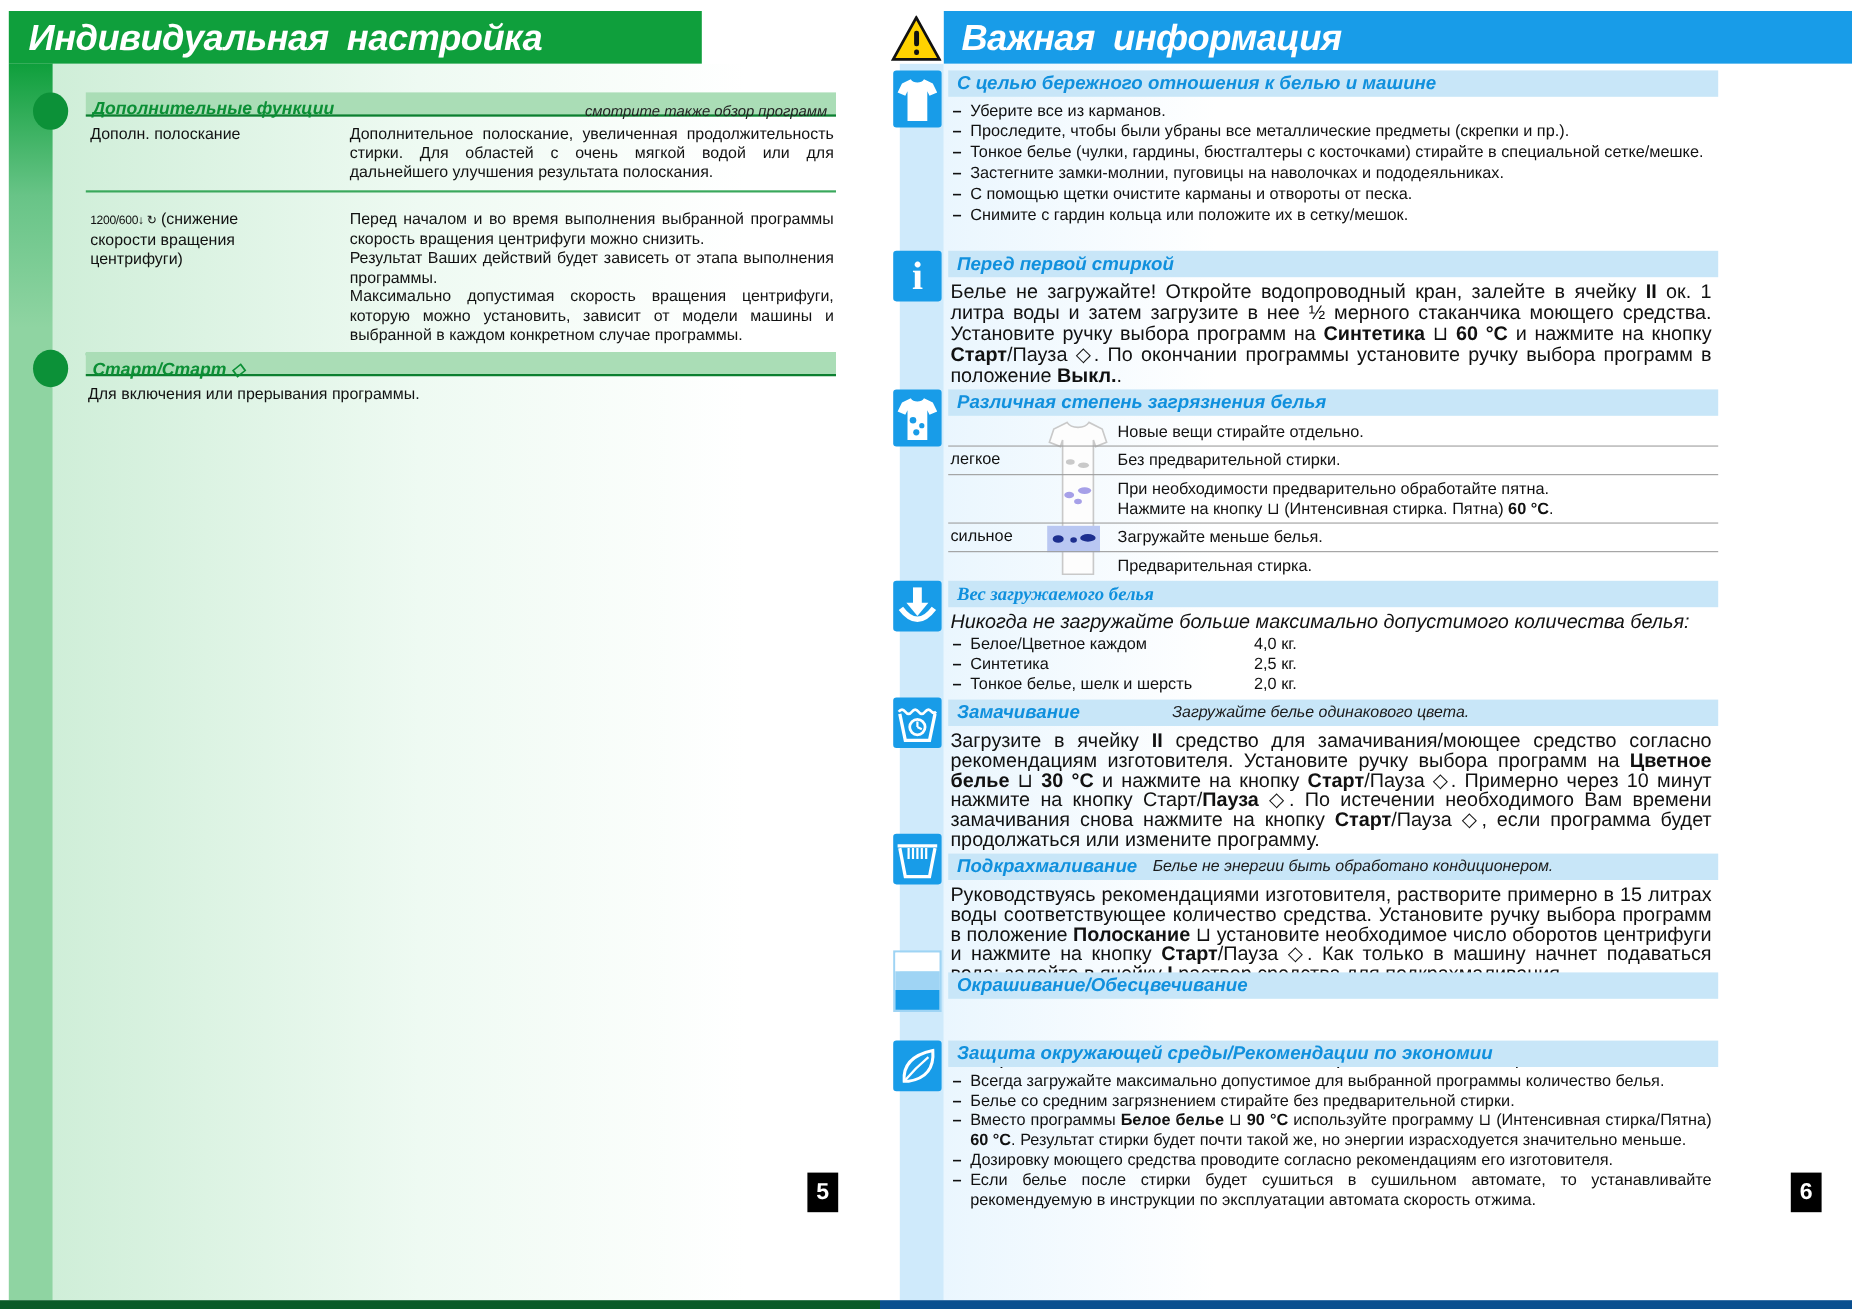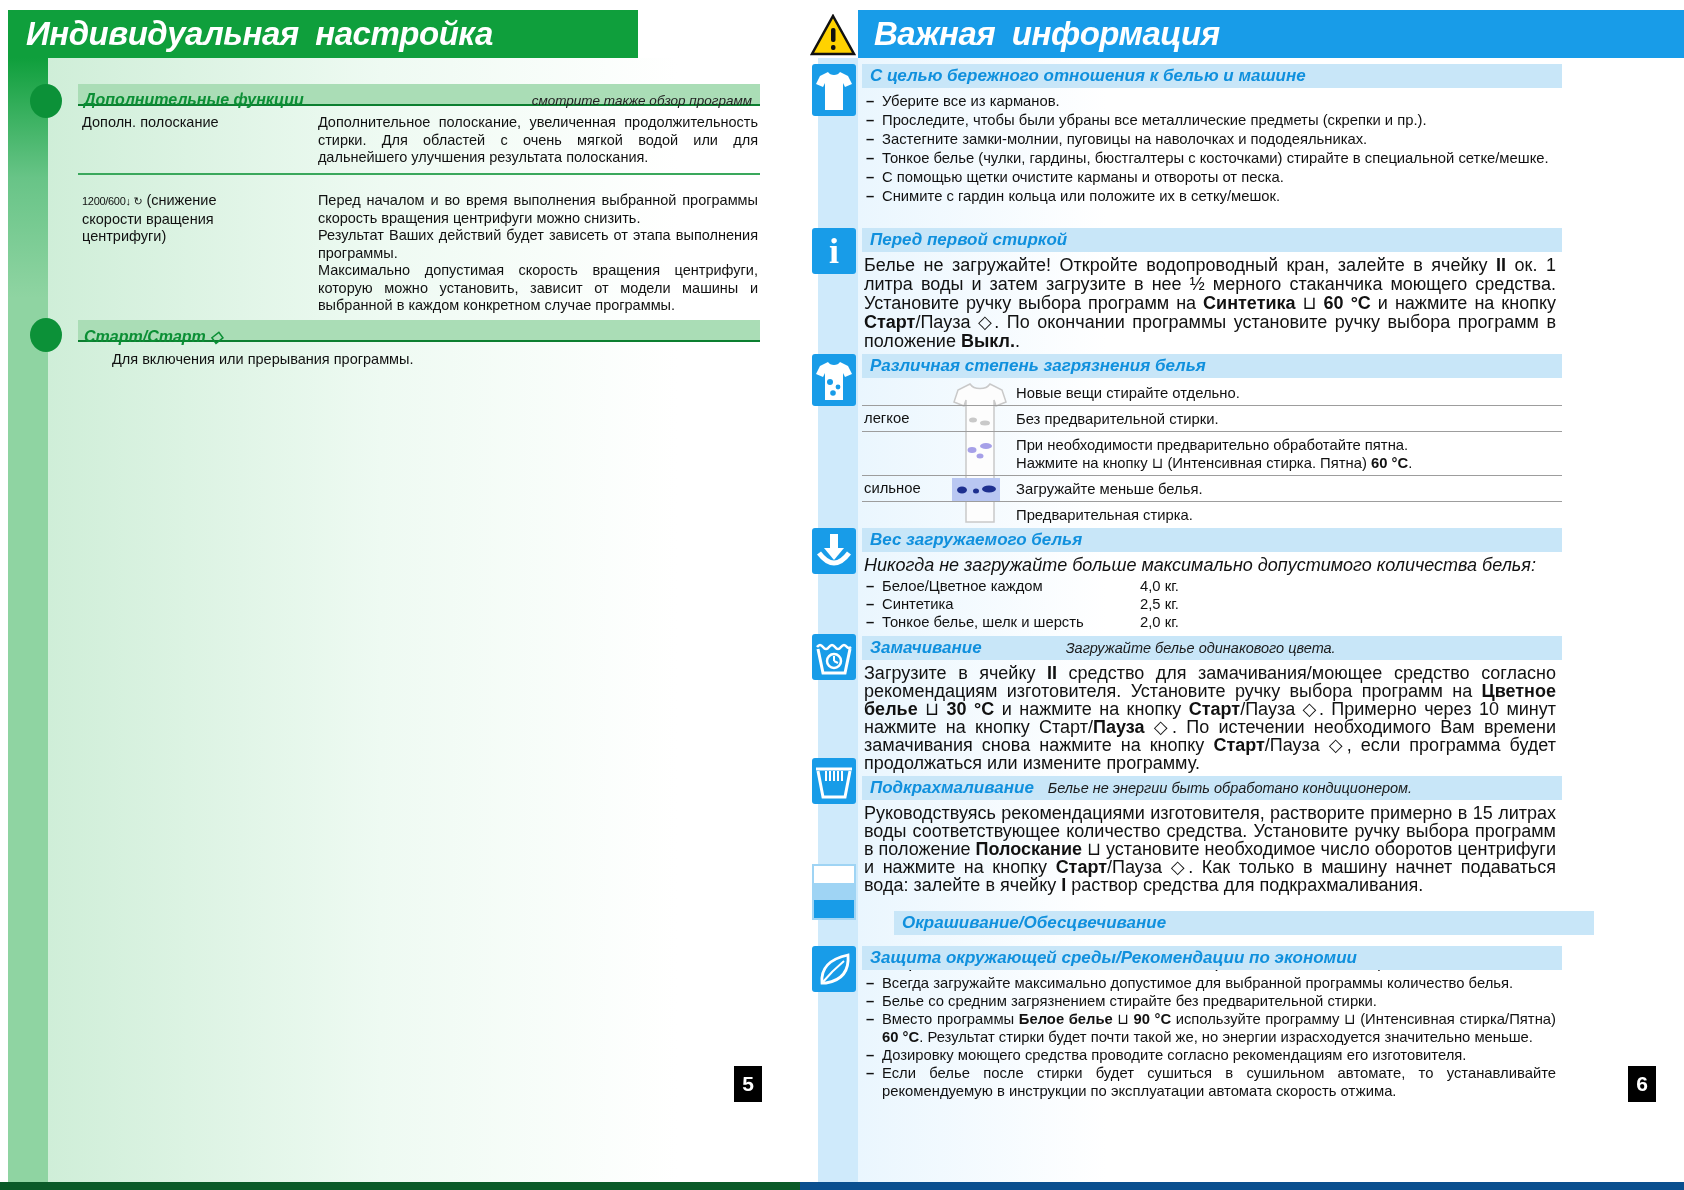--- a/index.html
+++ b/index.html
@@ -110,21 +110,21 @@
     <div class="lp-term">
       <span class="spin-mini">1200/600↓ ↻</span>
       <span>(снижение скорости вращения центрифуги)</span>
     </div>
     <div class="lp-desc">Перед началом и во время выполнения выбранной программы скорость вращения центрифуги можно снизить.<br>Результат Ваших действий будет зависеть от этапа выполнения программы.<br>Максимально допустимая скорость вращения центрифуги, которую можно установить, зависит от модели машины и выбранной в каждом конкретном случае программы.</div>
   </div>
 
   <div class="abs lp-bar" style="top:320px;">
     <span class="t">Старт/Старт ◇</span>
   </div>
-  <div class="abs lp-text" style="top:350px;margin-left:32px;">Для включения или прерывания программы.</div>
+  <div class="abs lp-text" style="top:350px;">Для включения или прерывания программы.</div>
 
   <div class="abs pagenum" style="left:734px;">5</div>
 </div>
 
 <div>
 
   <div class="abs" style="left:810px;top:14px;width:46px;height:42px;">
     <svg width="46" height="42" viewBox="0 0 46 42">
       <polygon points="23,2 44,40 2,40" fill="#ffd200" stroke="#111" stroke-width="2.5"></polygon>
       <rect x="21" y="14" width="4.5" height="14" rx="2" fill="#111"></rect>
@@ -186,22 +186,22 @@
       <path d="M8 34 Q18 22 30 12" fill="none" stroke="#fff" stroke-width="2"></path>
     </svg>
   </div>
 
   <div class="abs rp-bar" style="top:64px;">
     <span class="t">С целью бережного отношения к белью и машине</span>
   </div>
   <ul class="abs rp-bullets" style="top:92px;line-height:19px;">
     <li>Уберите все из карманов.</li>
     <li>Проследите, чтобы были убраны все металлические предметы (скрепки и пр.).</li>
+    <li>Тонкое белье (чулки, гардины, бюстгалтеры с косточками) стирайте в специальной сетке/мешке.</li>
     <li>Застегните замки-молнии, пуговицы на наволочках и пододеяльниках.</li>
-    <li>Тонкое белье (чулки, гардины, бюстгалтеры с косточками) стирайте в специальной сетке/мешке.</li>
     <li>С помощью щетки очистите карманы и отвороты от песка.</li>
     <li>Снимите с гардин кольца или положите их в сетку/мешок.</li>
   </ul>
 
   <div class="abs rp-bar" style="top:228px;">
     <span class="t">Перед первой стиркой</span>
   </div>
   <div class="abs rp-par" style="top:256px;">Белье не загружайте! Откройте водопроводный кран, залейте в ячейку <b>II</b> ок. 1 литра воды и затем загрузите в нее ½ мерного стаканчика моющего средства. Установите ручку выбора программ на <b>Синтетика</b> ⊔ <b>60 °C</b> и нажмите на кнопку <b>Старт</b>/Пауза ◇. По окончании программы установите ручку выбора программ в положение <b>Выкл.</b>.</div>
 
   <div class="abs rp-bar" style="top:354px;">
@@ -229,21 +229,21 @@
   <div class="abs soil-label" style="top:410px;">легкое</div>
   <div class="abs soil-text" style="top:410px;">Без предварительной стирки.</div>
   <div class="abs soil-line" style="top:431px;"></div>
   <div class="abs soil-text" style="top:436px;">При необходимости предварительно обработайте пятна.<br>Нажмите на кнопку ⊔ (Интенсивная стирка. Пятна) <b>60 °C</b>.</div>
   <div class="abs soil-line" style="top:475px;"></div>
   <div class="abs soil-label" style="top:480px;">сильное</div>
   <div class="abs soil-text" style="top:480px;">Загружайте меньше белья.</div>
   <div class="abs soil-line" style="top:501px;"></div>
   <div class="abs soil-text" style="top:506px;">Предварительная  стирка.</div>
 
-  <div class="abs rp-bar" style="top:528px;">
+  <div class="abs rp-bar" style="top:528px;font-family:Liberation Serif, serif;">
     <span class="t">Вес загружаемого белья</span>
   </div>
   <div class="abs rp-par" style="top:556px;font-style:italic;text-align:left;">Никогда не загружайте больше максимально допустимого количества белья:</div>
   <div class="weight-item" style="top:578px;">
     <span class="dash">–</span>
     <span class="lbl">Белое/Цветное каждом</span>
     <span class="val">4,0 кг.</span>
   </div>
   <div class="weight-item" style="top:596px;">
     <span class="dash">–</span>
@@ -261,21 +261,21 @@
     <span class="n" style="margin-left:70px;">Загружайте белье одинакового цвета.</span>
   </div>
   <div class="abs rp-par" style="top:664px;line-height:18px;">Загрузите в ячейку <b>II</b> средство для замачивания/моющее средство согласно рекомендациям изготовителя. Установите ручку выбора программ на <b>Цветное белье</b> ⊔ <b>30 °C</b> и нажмите на кнопку <b>Старт</b>/Пауза ◇. Примерно через 10 минут нажмите на кнопку Старт/<b>Пауза</b> ◇. По истечении необходимого Вам времени замачивания снова нажмите на кнопку <b>Старт</b>/Пауза ◇, если программа будет продолжаться или измените программу.</div>
 
   <div class="abs rp-bar" style="top:776px;">
     <span class="t">Подкрахмаливание</span>
     <span class="n">Белье не энергии быть обработано кондиционером.</span>
   </div>
   <div class="abs rp-par" style="top:804px;line-height:18px;">Руководствуясь рекомендациями изготовителя, растворите примерно в 15 литрах воды соответствующее количество средства. Установите ручку выбора программ в положение <b>Полоскание</b> ⊔ установите необходимое число оборотов центрифуги и нажмите на кнопку <b>Старт</b>/Пауза ◇. Как только в машину начнет подаваться вода: залейте в ячейку <b>I</b> раствор средства для подкрахмаливания.</div>
 
-  <div class="abs rp-bar" style="top:911px;margin-left:32px;">
+  <div class="abs rp-bar" style="top:884px;">
     <span class="t">Окрашивание/Обесцвечивание</span>
   </div>
   <div class="abs rp-par" style="top:924px;text-align:left;margin-top:28px;">В стиральной машине белье нельзя ни окрашивать, ни обесцвечивать.</div>
 
   <div class="abs rp-bar" style="top:946px;">
     <span class="t">Защита окружающей среды/Рекомендации по экономии</span>
   </div>
   <ul class="abs rp-bullets" style="top:974px;line-height:18px;">
     <li>Всегда загружайте максимально допустимое для выбранной программы количество белья.</li>
     <li>Белье со средним загрязнением стирайте без предварительной стирки.</li>

